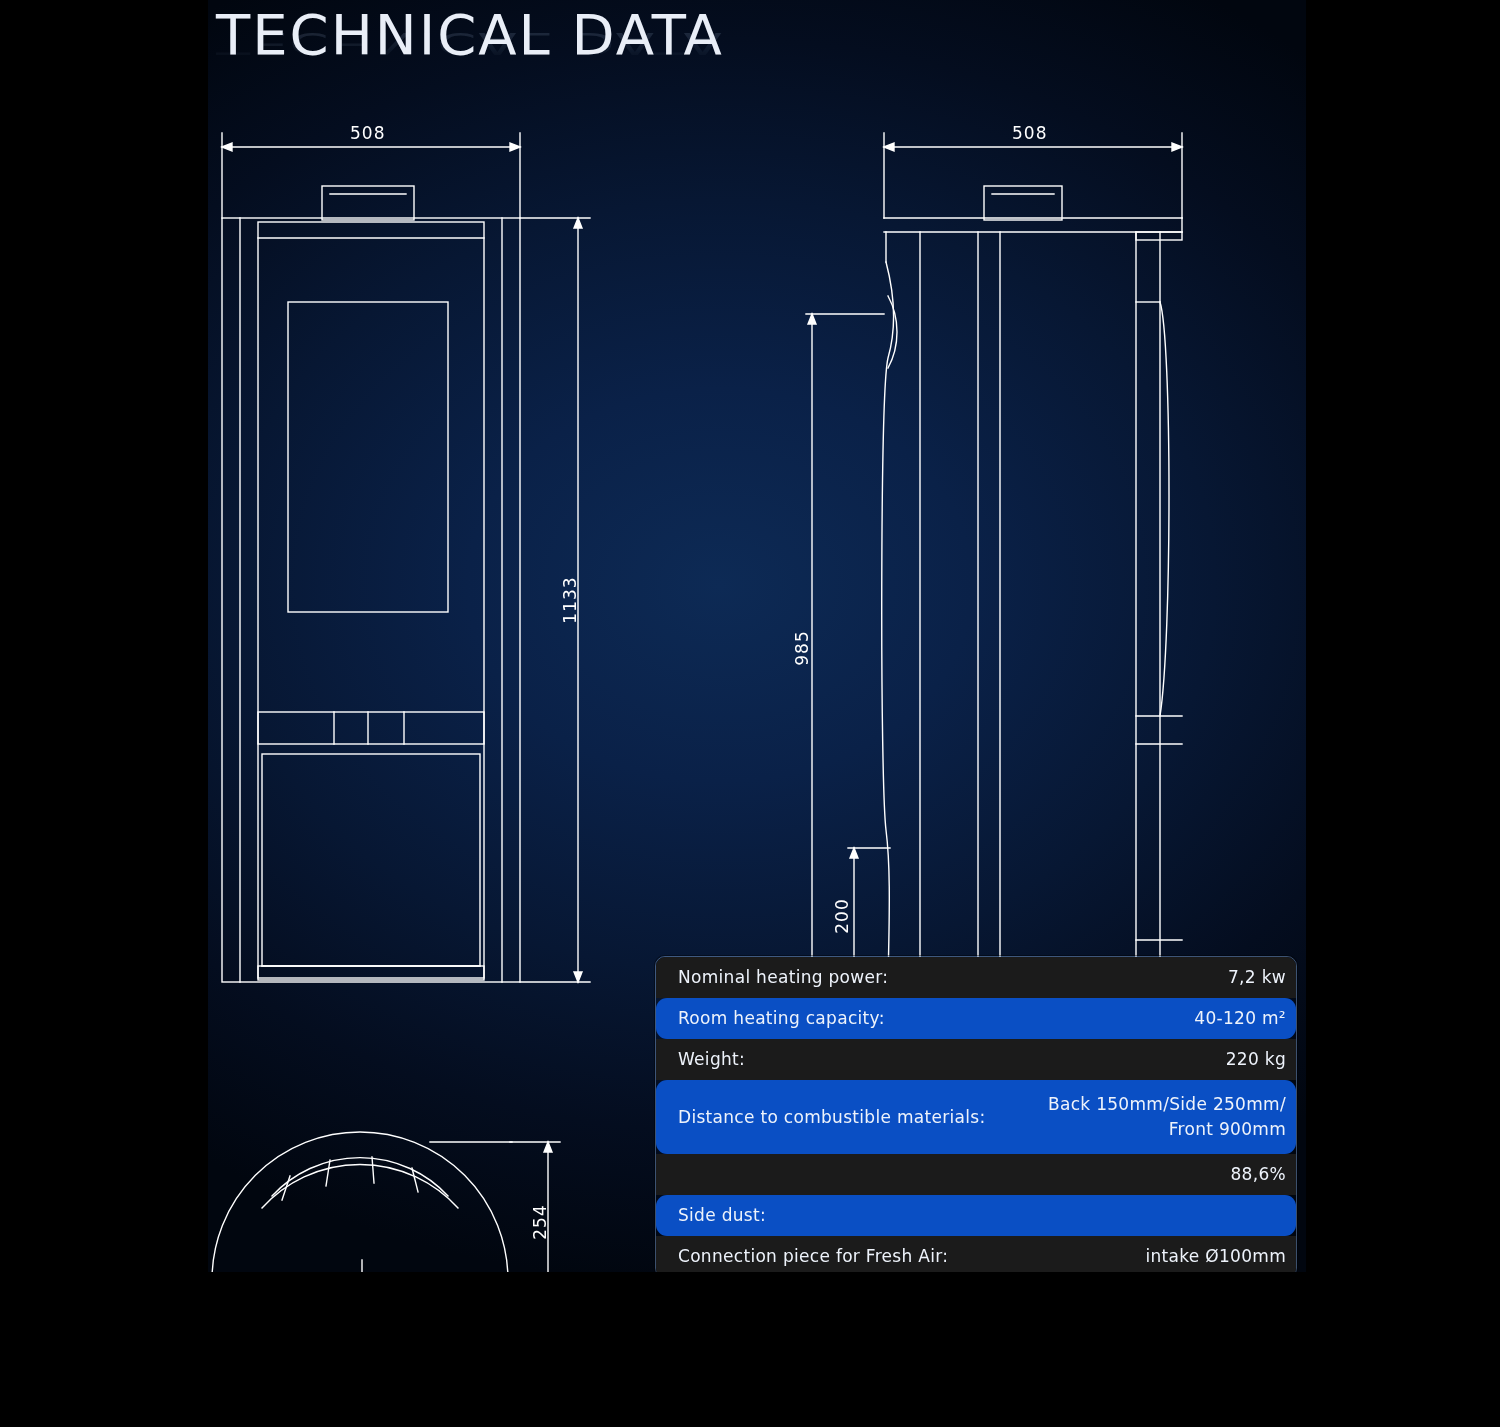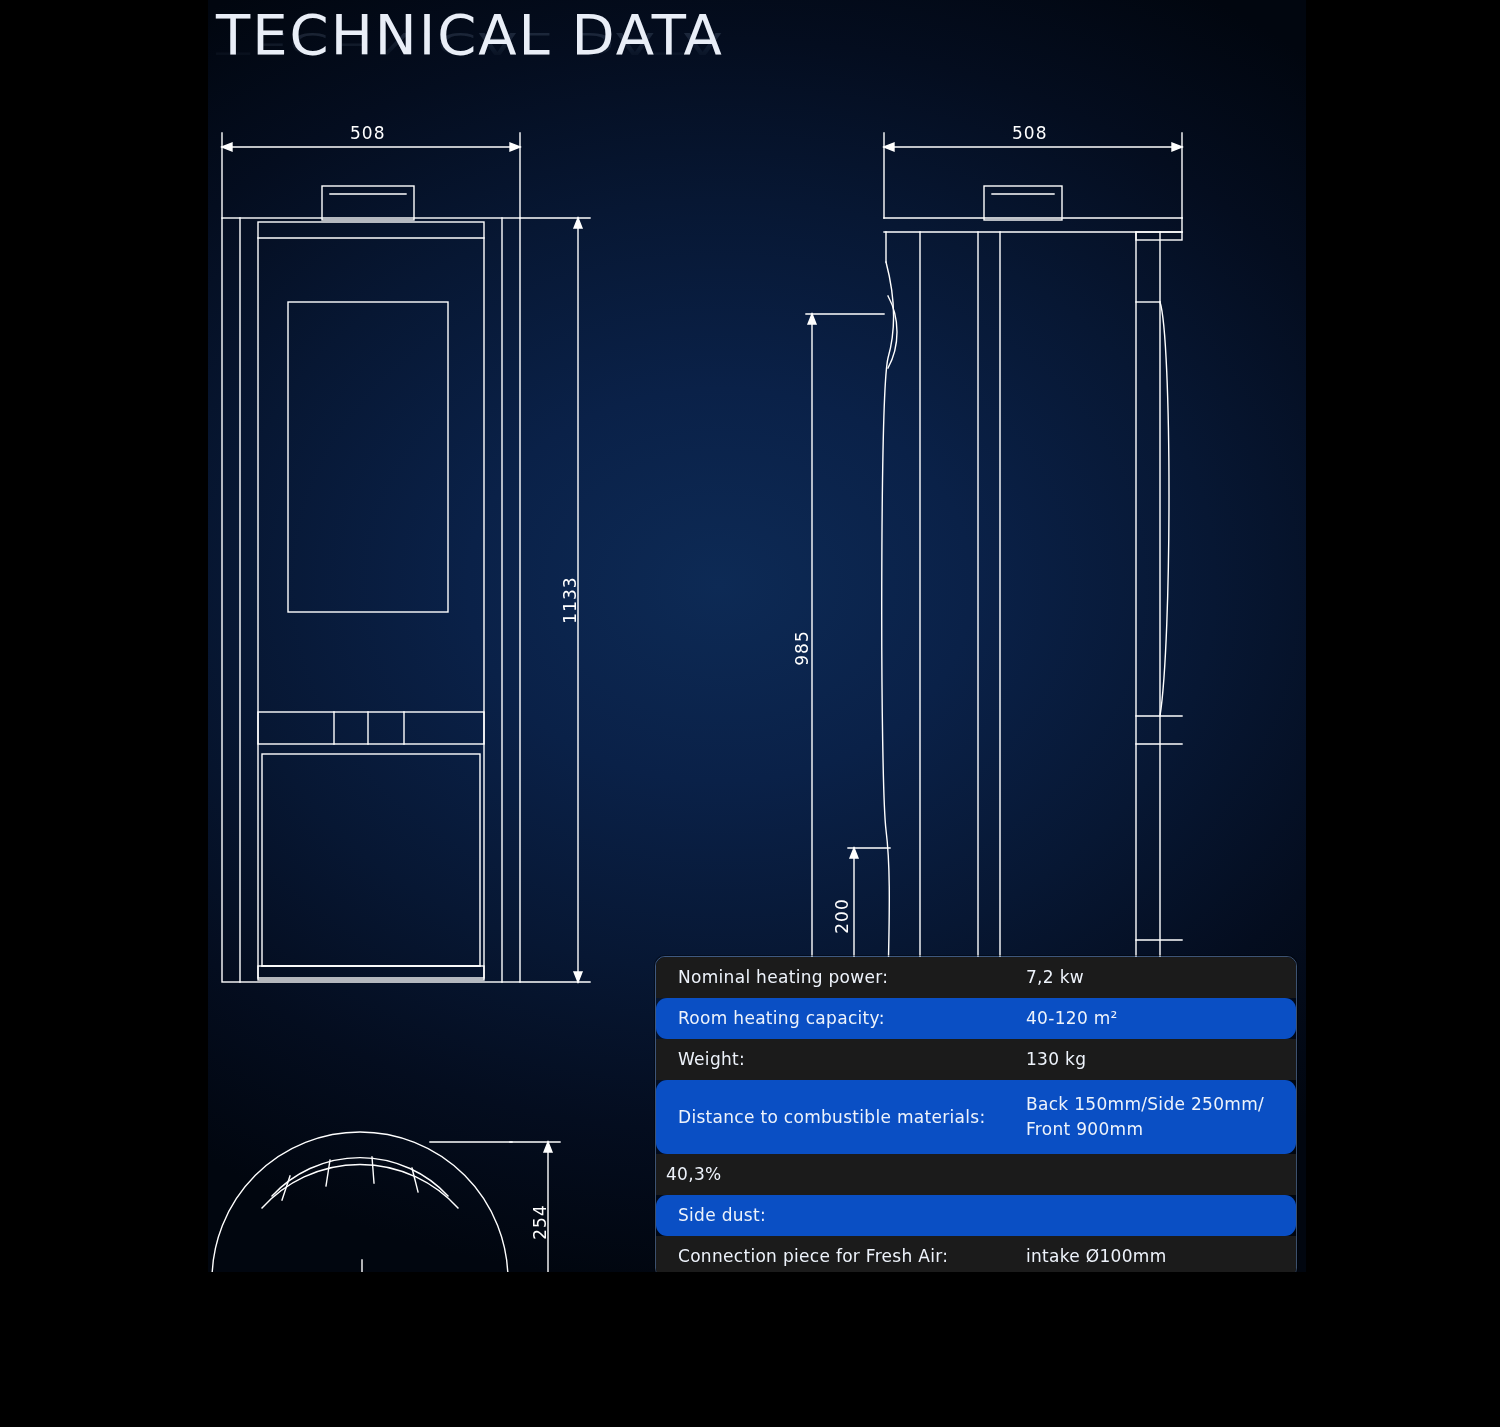--- a/index.html
+++ b/index.html
@@ -95,20 +95,21 @@
     padding: 6px 0 6px 22px;
     box-sizing: border-box;
     line-height: 1.45;
   }
   .spec-value {
     flex: 1;
     padding: 6px 10px 6px 10px;
     box-sizing: border-box;
     line-height: 1.45;
     white-space: pre-line;
+    text-align: right;
   }
 </style>
 </head>
 <body>
 
 <div id="sheet">
 
   <div class="title">TECHNICAL DATA</div>
   <div class="title-reflection">TECHNICAL DATA</div>
 
@@ -242,31 +243,31 @@
       <div class="spec-value">7,2 kw</div>
     </div>
 
     <div class="spec-row blue">
       <div class="spec-label">Room heating capacity:</div>
       <div class="spec-value">40-120 m²</div>
     </div>
 
     <div class="spec-row dark">
       <div class="spec-label">Weight:</div>
-      <div class="spec-value">130 kg</div>
+      <div class="spec-value">220 kg</div>
     </div>
 
     <div class="spec-row blue tall">
       <div class="spec-label">Distance to combustible materials:</div>
       <div class="spec-value">Back 150mm/Side 250mm/
 Front 900mm</div>
     </div>
 
     <div class="spec-row dark">
-      <div class="spec-value">40,3%</div>
+      <div class="spec-value">88,6%</div>
     </div>
 
     <div class="spec-row blue">
       <div class="spec-label">Side dust:</div>
     </div>
 
     <div class="spec-row dark">
       <div class="spec-label">Connection piece for Fresh Air:</div>
       <div class="spec-value">intake Ø100mm</div>
     </div>

